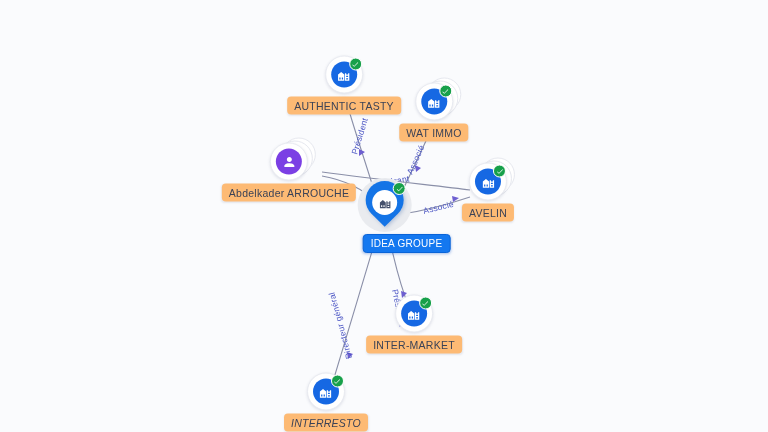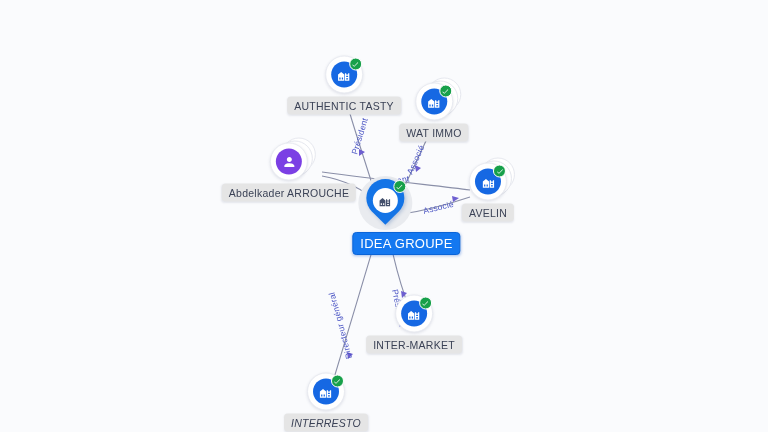--- a/index.html
+++ b/index.html
@@ -111,35 +111,35 @@
     background: #17a04a;
     border: 1.6px solid #ffffff;
     display: flex; align-items: center; justify-content: center;
     z-index: 4;
   }
 
   
   .node-label {
     margin-top: 3px;
     padding: 3px 7px 3px 7px;
-    background: #e5e5e5;
+    background: #fdba74;
     border-radius: 4px;
     font-size: 10.5px;
     color: #3b4256;
     white-space: nowrap;
     letter-spacing: .25px;
     box-shadow: 0 1px 2px rgba(40,50,90,.10);
   }
   .node-label.selected {
     background: #1478f0;
     color: #ffffff;
     border: 1px solid #0a64d8;
     border-radius: 4px;
     box-shadow: 0 1px 3px rgba(10,80,200,.35);
-    font-size: 13px;
+    font-size: 10px;
     margin-left: 43px;
   }
   .node.center { z-index: 6; }
 </style>
 </head>
 <body>
 
 <div id="graph-canvas">
 
   <svg id="edge-layer" viewBox="0 0 768 432">

